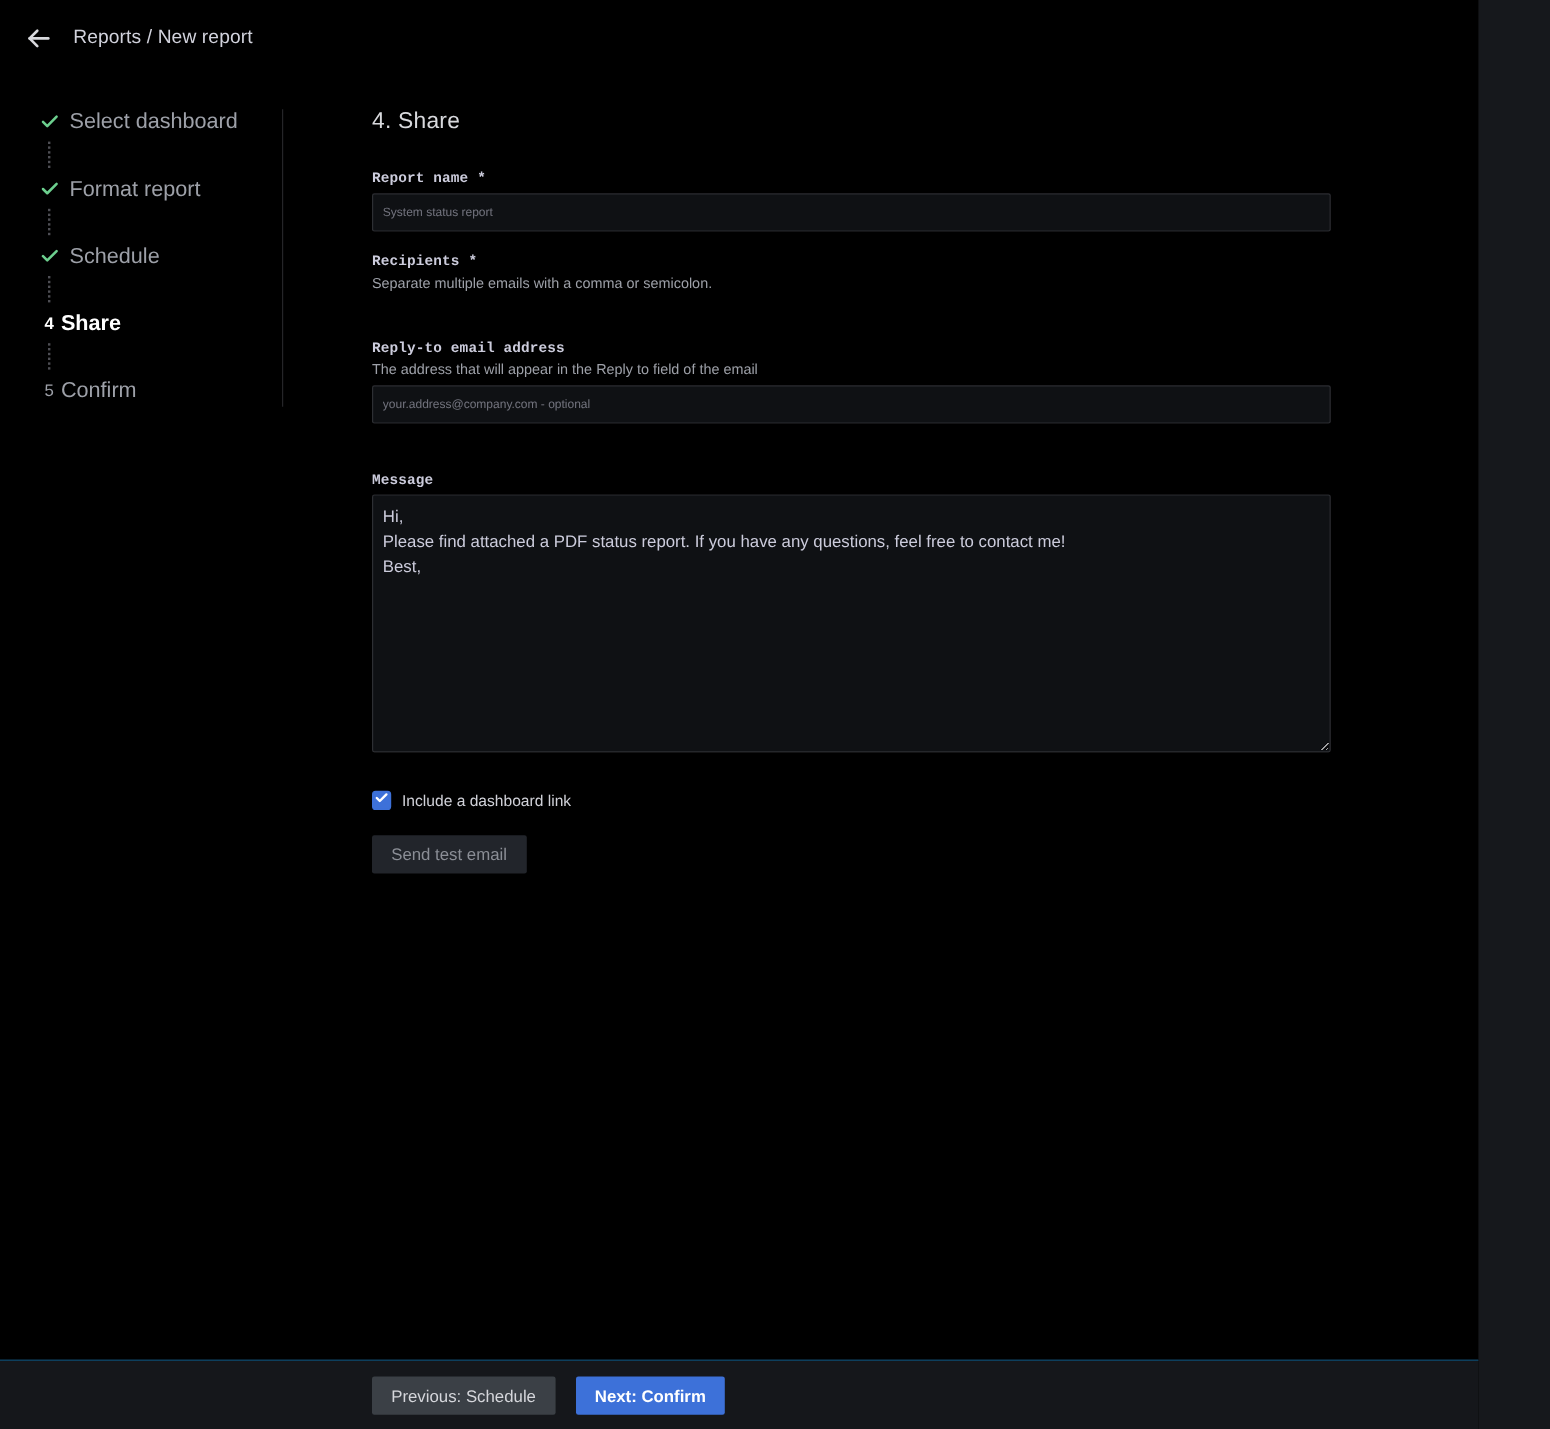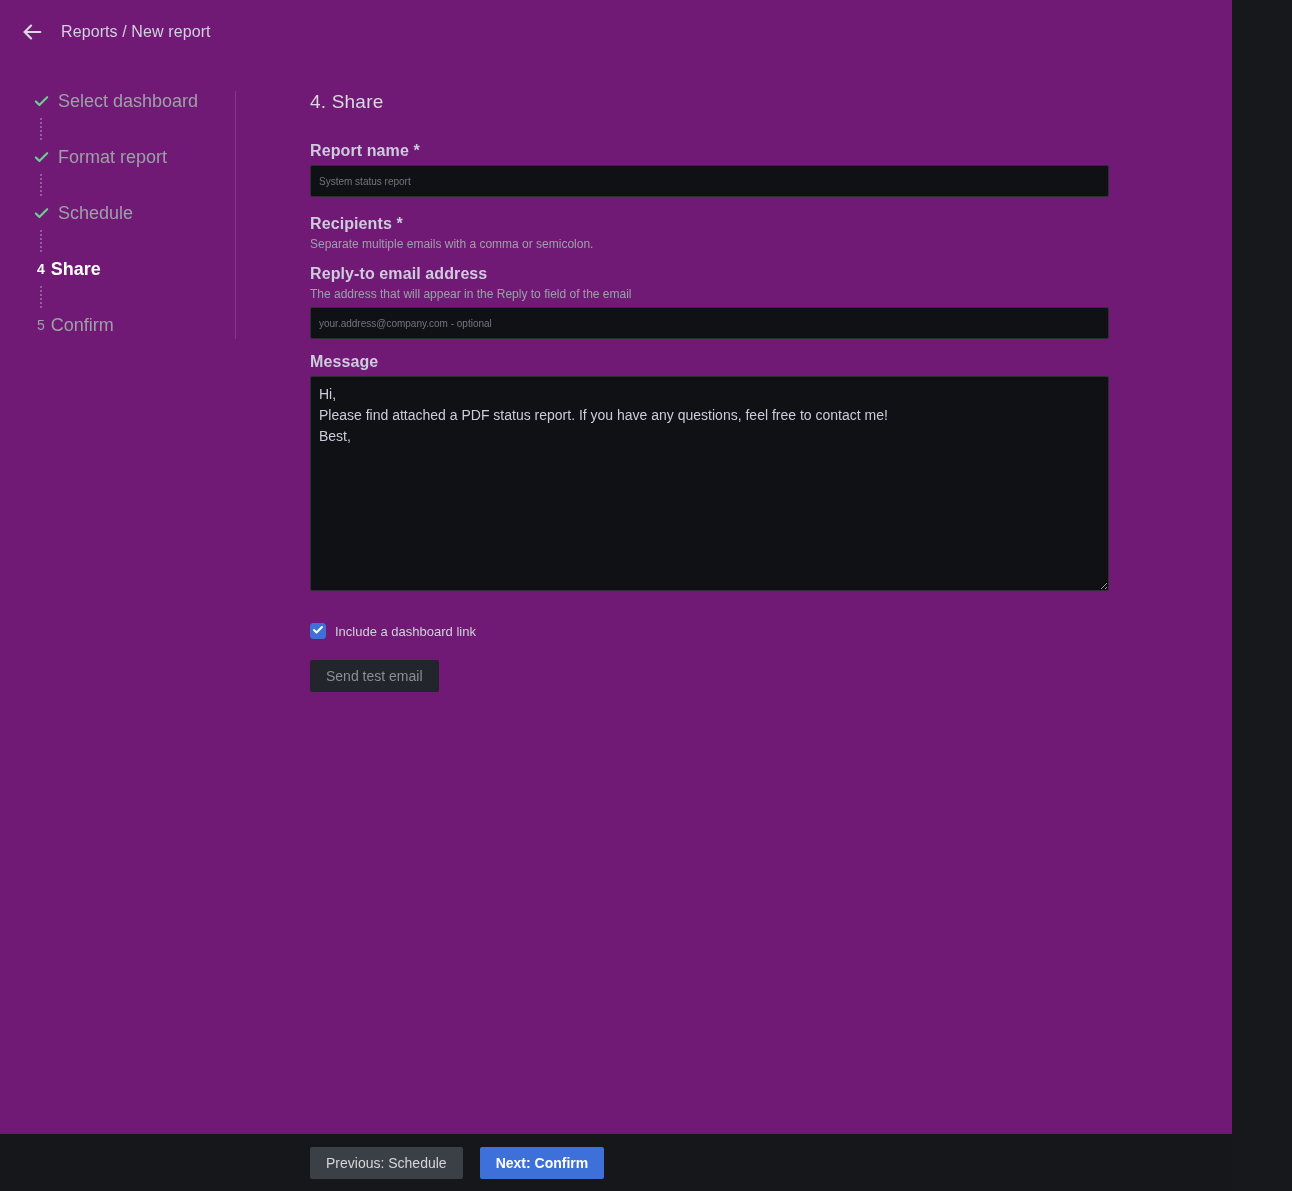--- a/index.html
+++ b/index.html
@@ -3,21 +3,21 @@
 <meta charset="utf-8">
 <style>
   * { margin:0; padding:0; box-sizing:border-box; }
   html,body { width:1292px; height:1191px; }
   body {
     background:#16181c;
     font-family:"Liberation Sans", sans-serif;
     color:#ccccdc;
     overflow:hidden;
   }
-  .page { position:relative; width:1232px; height:1191px; background:#701a75; }
+  .page { position:relative; width:1232px; height:1191px; background:#000000; }
 
   
   .topbar { display:flex; align-items:center; height:64px; padding:0 16px; }
   .back-btn {
     background:transparent; border:none; cursor:pointer;
     width:32px; height:32px; display:flex; align-items:center; justify-content:center;
     color:#d8d9dd;
   }
   .topbar-title { font-size:16px; font-weight:400; color:#d1d2dc; margin-left:13px; letter-spacing:0.1px; }
 
@@ -40,22 +40,22 @@
   .connector {
     width:0; height:22px; margin:7px 0 7px 7px;
     border-left:2px dotted rgba(204,204,220,0.38);
   }
 
   
   .main { padding-left:74px; padding-top:27px; width:873px; }
   .heading { font-size:19px; font-weight:500; color:#d8d9dd; margin-bottom:29px; letter-spacing:0.2px; }
 
   .field { margin-bottom:18px; width:799px; }
-  .field.gap-lg { margin-bottom:14px; }
-  .field-label { display:block; font-size:16px; font-weight:700; color:#ccccdc; margin-bottom:5px; letter-spacing:0.1px; }
+  .field.gap-lg { margin-bottom:40px; }
+  .field-label { display:block; font-size:12px; font-weight:700; color:#ccccdc; margin-bottom:5px; letter-spacing:0.1px;font-family:Liberation Mono, monospace; }
   .field-desc { font-size:12px; color:#9da0a8; margin:-1px 0 6px 0; }
   .text-input {
     width:799px; height:32px;
     background:#0f1114; border:1px solid rgba(204,204,220,0.16); border-radius:2px;
     color:#ccccdc; font-size:10px; font-family:"Liberation Sans", sans-serif;
     padding:0 8px; outline:none;
   }
   .text-input::placeholder, textarea::placeholder { color:rgba(204,204,220,0.52); }
   .textarea {
     width:799px; height:215px;

